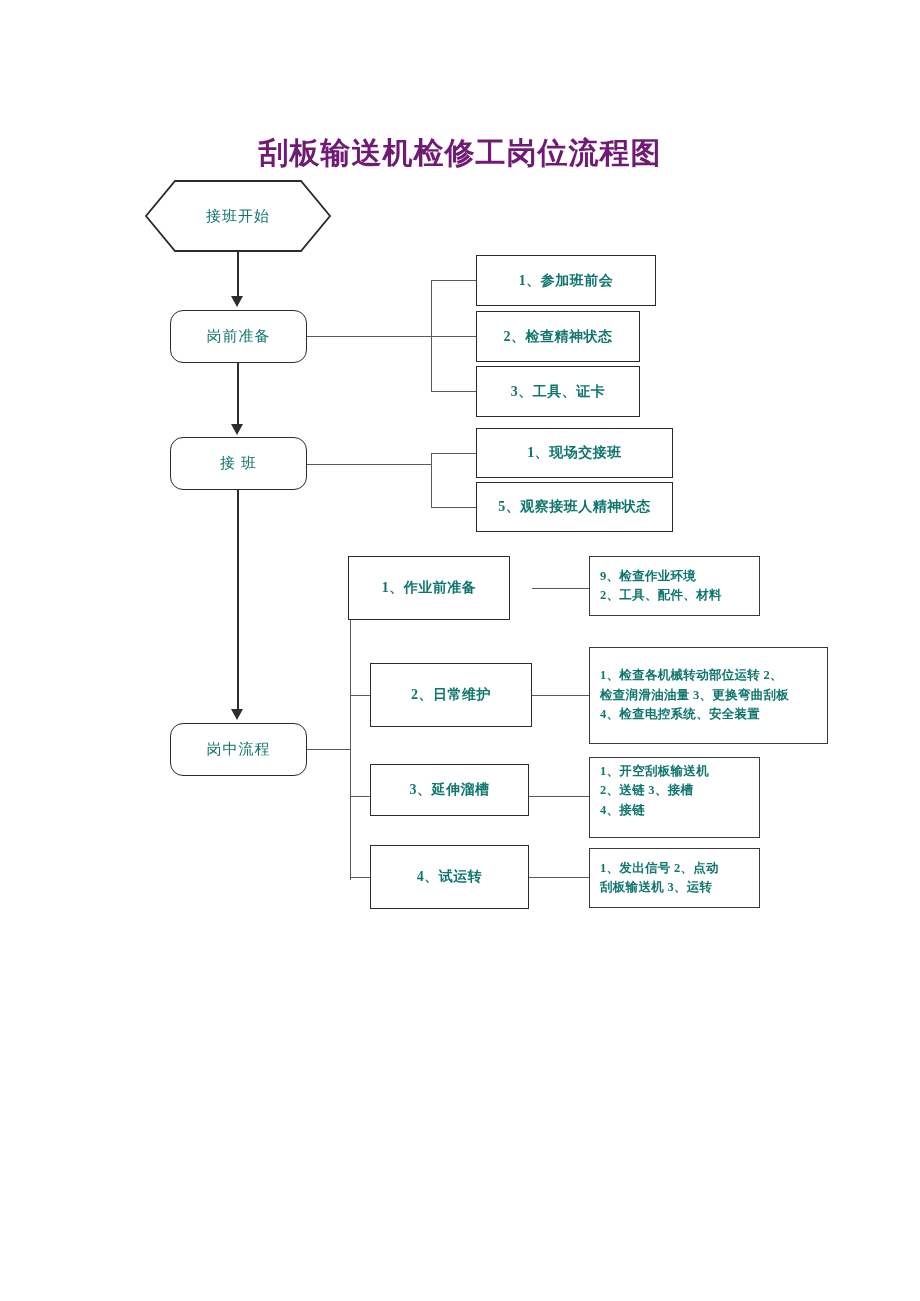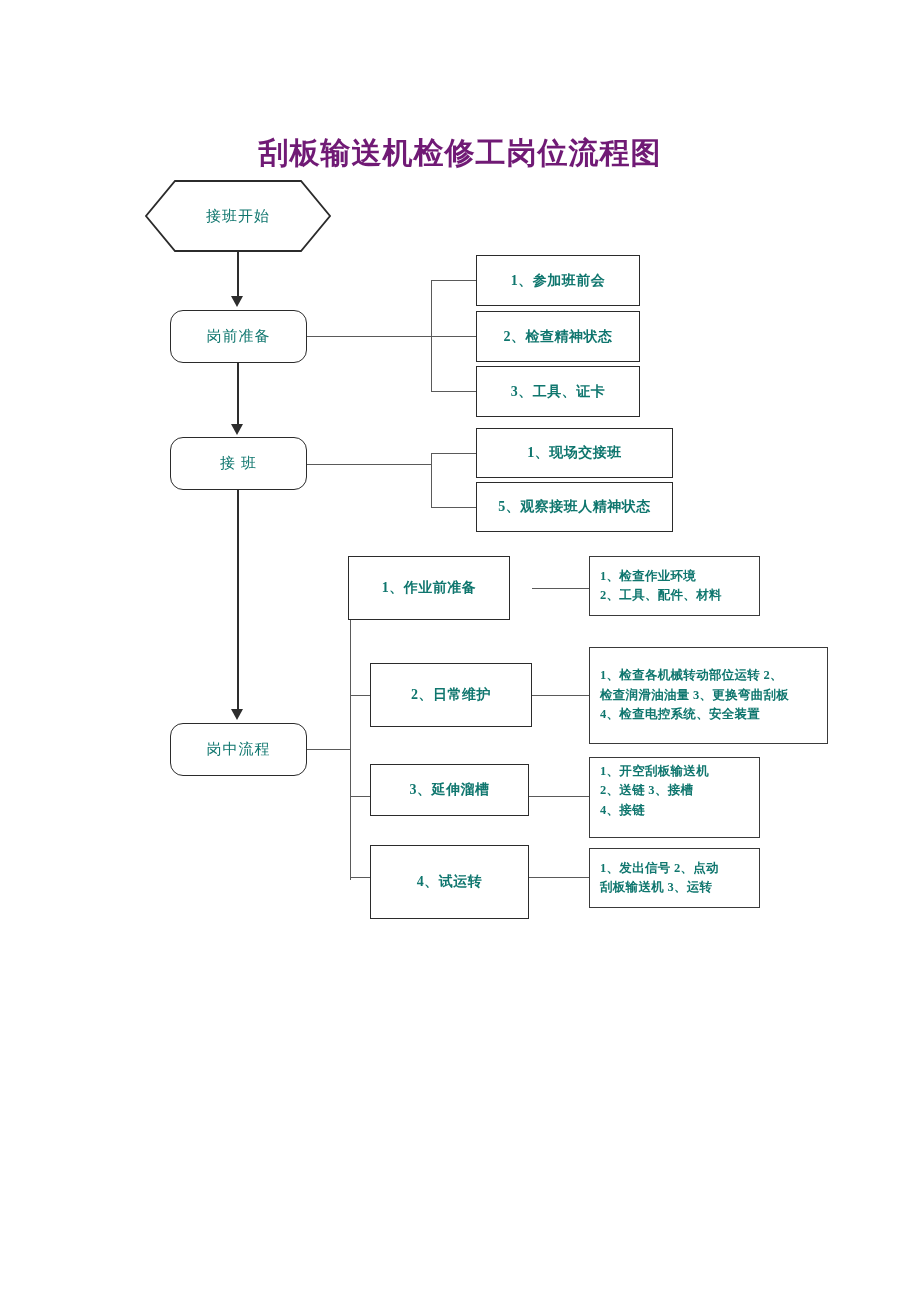--- a/index.html
+++ b/index.html
@@ -145,21 +145,21 @@
 
   <div class="arrow-v" style="left:237px; top:363px; height:62px;"></div>
   <div class="arrow-head" style="left:231px; top:424px;"></div>
 
   <div class="line h" style="left:307px; top:336px; width:125px;"></div>
   <div class="line v" style="left:431px; top:280px; height:112px;"></div>
   <div class="line h" style="left:431px; top:280px; width:45px;"></div>
   <div class="line h" style="left:431px; top:336px; width:45px;"></div>
   <div class="line h" style="left:431px; top:391px; width:45px;"></div>
 
-  <div class="node rect task" style="left:476px; top:255px; width:164px; height:51px;text-align:right;">
+  <div class="node rect task" style="left:476px; top:255px; width:180px; height:51px;text-align:right;">
     <span>1、参加班前会</span>
   </div>
   <div class="node rect task" style="left:476px; top:311px; width:164px; height:51px;">
     <span>2、检查精神状态</span>
   </div>
   <div class="node rect task" style="left:476px; top:366px; width:164px; height:51px;">
     <span>3、工具、证卡</span>
   </div>
 
   <div class="node rounded wide-space" style="left:170px; top:437px; width:137px; height:53px;">
@@ -194,31 +194,31 @@
 
   <div class="node rect task" style="left:348px; top:556px; width:162px; height:64px;">
     <span>1、作业前准备</span>
   </div>
   <div class="node rect task" style="left:370px; top:663px; width:162px; height:64px;">
     <span>2、日常维护</span>
   </div>
   <div class="node rect task" style="left:370px; top:764px; width:159px; height:52px;">
     <span>3、延伸溜槽</span>
   </div>
-  <div class="node rect task" style="left:370px; top:845px; width:159px; height:74px;">
+  <div class="node rect task" style="left:370px; top:845px; width:159px; height:64px;">
     <span>4、试运转</span>
   </div>
 
   <div class="line h" style="left:532px; top:588px; width:57px;"></div>
   <div class="line h" style="left:532px; top:695px; width:57px;"></div>
   <div class="line h" style="left:529px; top:796px; width:60px;"></div>
   <div class="line h" style="left:529px; top:877px; width:60px;"></div>
 
   <div class="node rect detail" style="left:589px; top:556px; width:171px; height:60px; flex-direction:column; justify-content:center; align-items:flex-start;">
-    <span>1、检查作业环境</span>
+    <span>9、检查作业环境</span>
     <span>2、工具、配件、材料</span>
   </div>
 
   <div class="node rect detail" style="left:589px; top:647px; width:239px; height:97px; flex-direction:column; justify-content:center; align-items:flex-start;">
     <span>1、检查各机械转动部位运转 2、</span>
     <span>检查润滑油油量 3、更换弯曲刮板</span>
     <span>4、检查电控系统、安全装置</span>
   </div>
 
   <div class="node rect detail" style="left:589px; top:757px; width:171px; height:81px; flex-direction:column; justify-content:flex-start; align-items:flex-start;">

